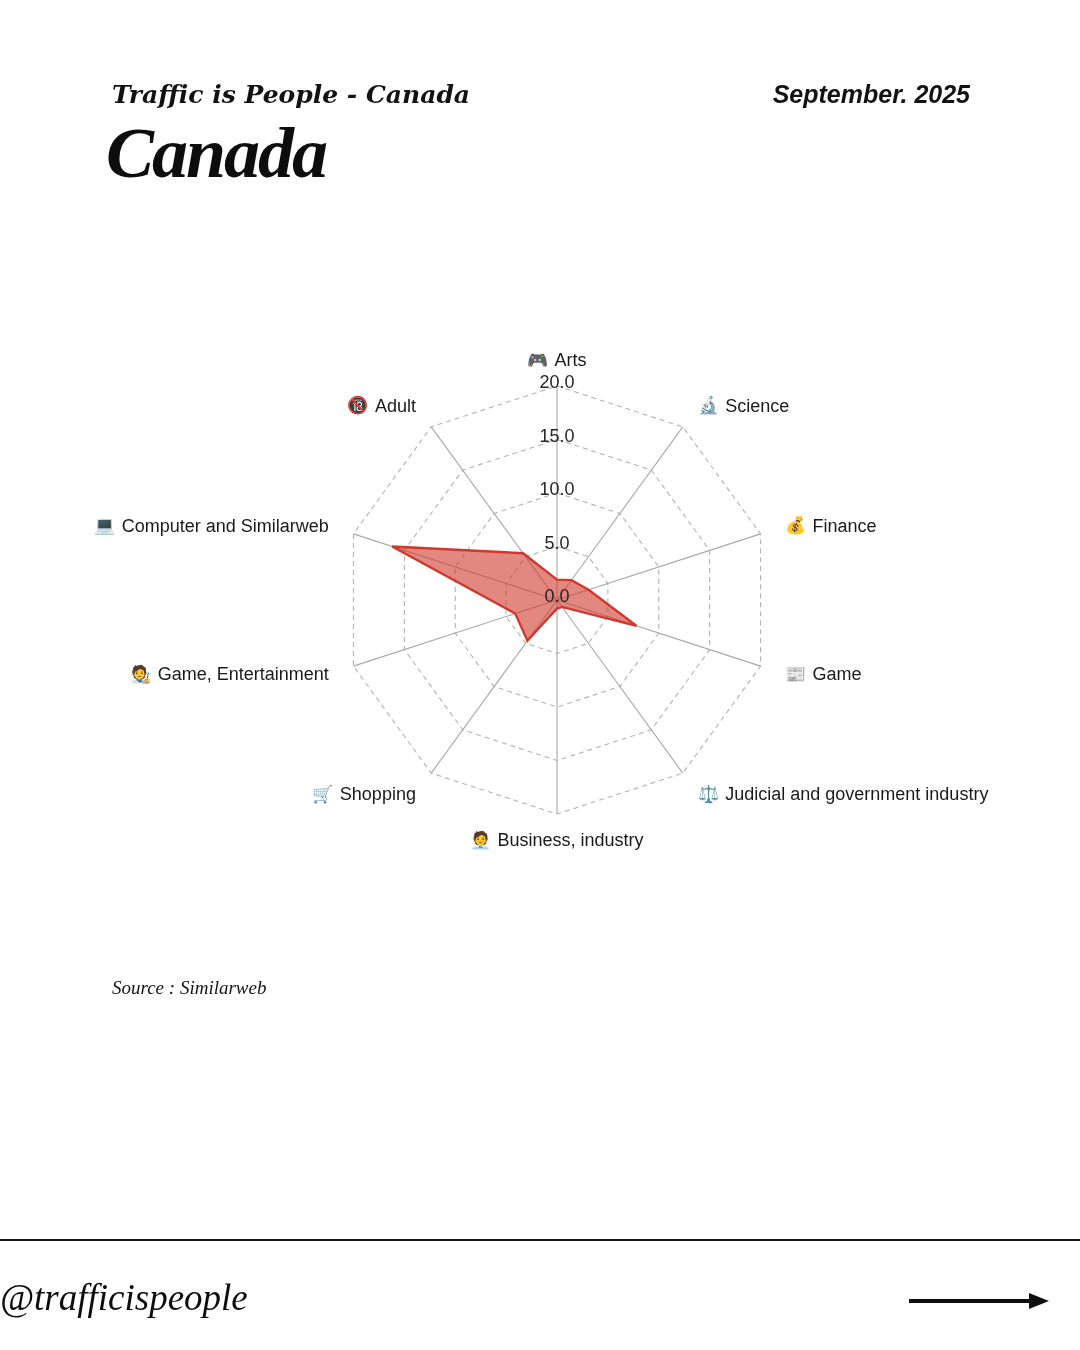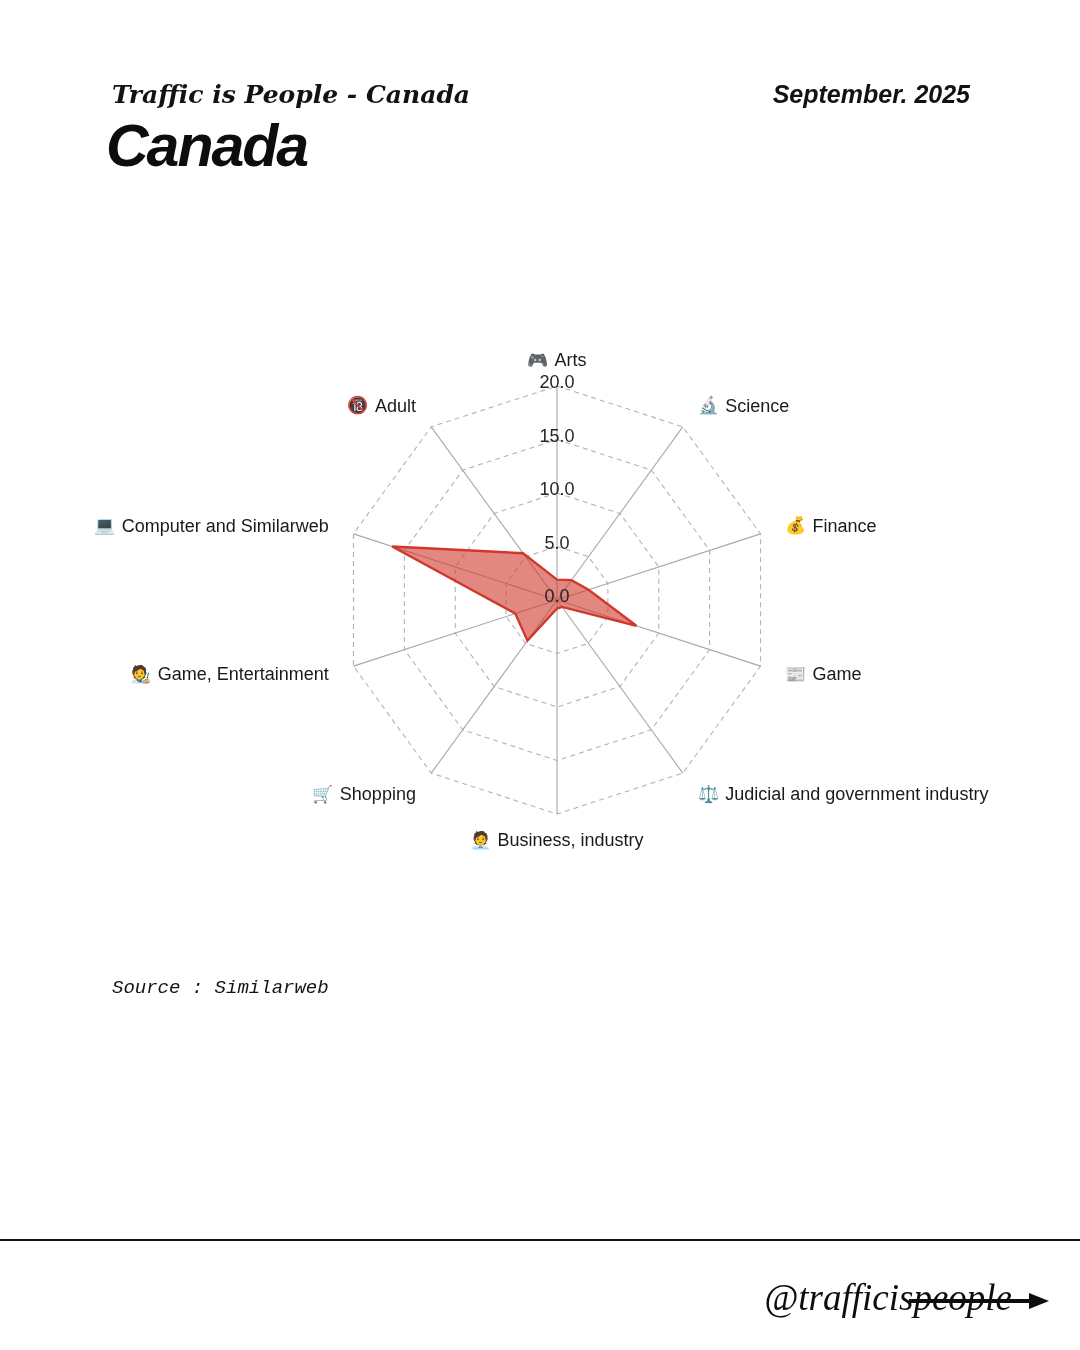--- a/index.html
+++ b/index.html
@@ -12,40 +12,40 @@
     font-family:"DejaVu Serif",serif;font-style:italic;font-weight:700;
     font-size:25px;color:#121212;white-space:nowrap;
   }
   .date{
     position:absolute;right:110px;top:80px;text-align:right;
     font-family:Liberation Sans, sans-serif;font-style:italic;font-weight:700;
     font-size:25px;color:#121212;white-space:nowrap;
   }
   .title{
     position:absolute;left:106px;top:112px;margin:0;
-    font-family:Liberation Sans, sans-serif;font-style:italic;font-weight:700;
-    font-size:59px;letter-spacing:-2px;color:#0d0d0d;white-space:nowrap;
+    font-family:Liberation Serif, serif;font-style:italic;font-weight:700;
+    font-size:72px;letter-spacing:-2px;color:#0d0d0d;white-space:nowrap;
   }
   #radar-svg{position:absolute;left:0;top:0;}
   .cat-label{
     position:absolute;display:inline-flex;align-items:center;gap:6px;
     font-size:18px;color:#1a1a1a;white-space:nowrap;line-height:1;
   }
   .cat-label .emoji{font-size:17px;font-family:"DejaVu Sans",sans-serif;}
   .source{
     position:absolute;left:112px;top:977px;
-    font-family:Liberation Mono, monospace;font-style:italic;
+    font-family:Liberation Serif, serif;font-style:italic;
     font-size:19px;color:#141414;
   }
   .divider{
     position:absolute;left:0;top:1239px;width:1080px;height:0;
     border:none;border-top:2px solid #141414;margin:0;
   }
   .handle{
-    position:absolute;left:0;top:1276px;width:1012px;text-align:right;
+    position:absolute;left:0;top:1276px;width:1012px;text-align:left;
     font-family:"Liberation Serif",serif;font-style:italic;
     font-size:37px;color:#0d0d0d;
   }
   .arrow{position:absolute;left:906px;top:1290px;}
 </style>
 </head>
 <body>
 
 <div class="kicker">Traffic is People - Canada</div>
 <div class="date">September. 2025</div>

